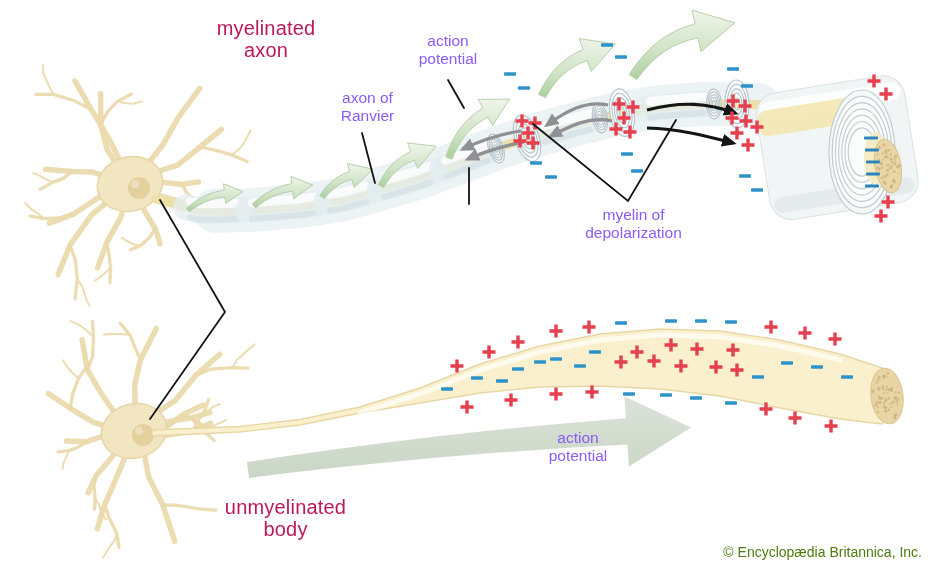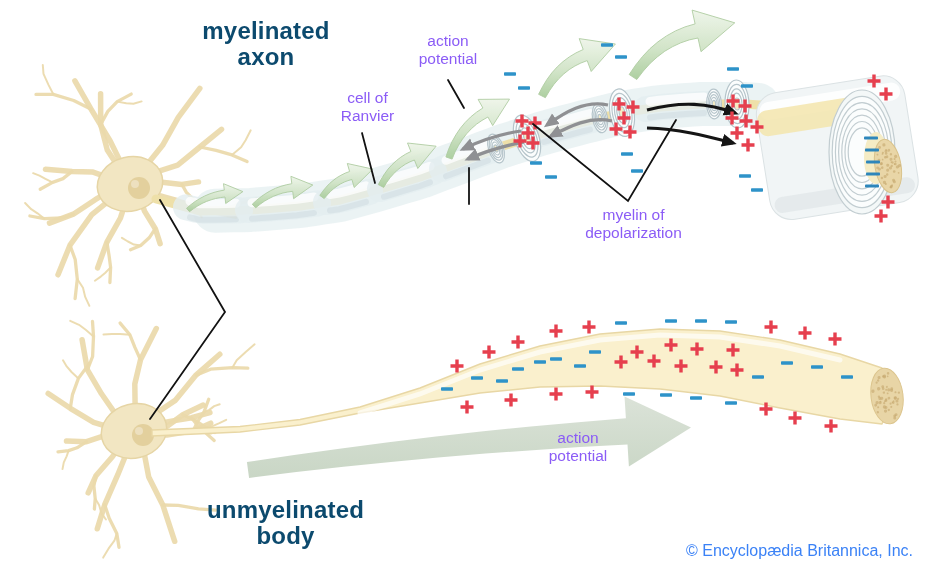--- a/index.html
+++ b/index.html
@@ -1,21 +1,21 @@
 <!DOCTYPE html>
 <html><head>
 <meta charset="utf-8">
 <style>
   html,body{margin:0;padding:0;background:#fff}
   .stage{position:relative;width:934px;height:566px;background:#fff;overflow:hidden;
          font-family:"Liberation Sans",sans-serif;color:#111}
   .stage svg{position:absolute;left:0;top:0}
   .lbl{position:absolute;text-align:center;white-space:pre-line;font-size:15.5px;line-height:1.16;color:#8b5cf6}
-  .title{font-weight:bold;font-size:24px;line-height:1.08;letter-spacing:.2px;color:#0c4a6e}
-  .credit{position:absolute;right:21px;bottom:6px;font-size:16px;color:#3b82f6;white-space:nowrap}
+  .title{font-weight:normal;font-size:20px;line-height:1.08;letter-spacing:.2px;color:#be185d}
+  .credit{position:absolute;right:12px;bottom:6px;font-size:14px;color:#4d7c0f;white-space:nowrap}
 </style>
 </head>
 <body>
 
 <div class="stage">
   <svg id="scene" width="934" height="566" viewBox="0 0 934 566">
       <defs>
         <linearGradient id="gGreen" x1="0" y1="0" x2="0" y2="1">
           <stop offset="0" stop-color="#eef5e9"></stop>
           <stop offset="0.55" stop-color="#cfe3c5"></stop>
@@ -406,21 +406,21 @@
         <path d="M469,168 L469,204" fill="none" stroke="#121212" stroke-width="1.8" stroke-linecap="round"></path>
         <path d="M533,124 L628,201 L676,120" fill="none" stroke="#121212" stroke-width="1.8" stroke-linecap="round"></path>
         <path d="M160,200 L225,312 L150,419" fill="none" stroke="#121212" stroke-width="1.8" stroke-linecap="round"></path>
       </g>
     </svg>
 
   <div class="lbl title" style="left:196px;top:18px;width:140px">myelinated
 axon</div>
   <div class="lbl" style="left:400px;top:32px;width:96px">action
 potential</div>
-  <div class="lbl" style="left:315px;top:89px;width:105px">cell of
+  <div class="lbl" style="left:315px;top:89px;width:105px">axon of
 Ranvier</div>
   <div class="lbl" style="left:556px;top:206px;width:155px">myelin of
 depolarization</div>
   <div class="lbl" style="left:530px;top:429px;width:96px">action
 potential</div>
   <div class="lbl title" style="left:203px;top:497px;width:165px">unmyelinated
 body</div>
   <div class="credit">© Encyclopædia Britannica, Inc.</div>
 </div>
 

